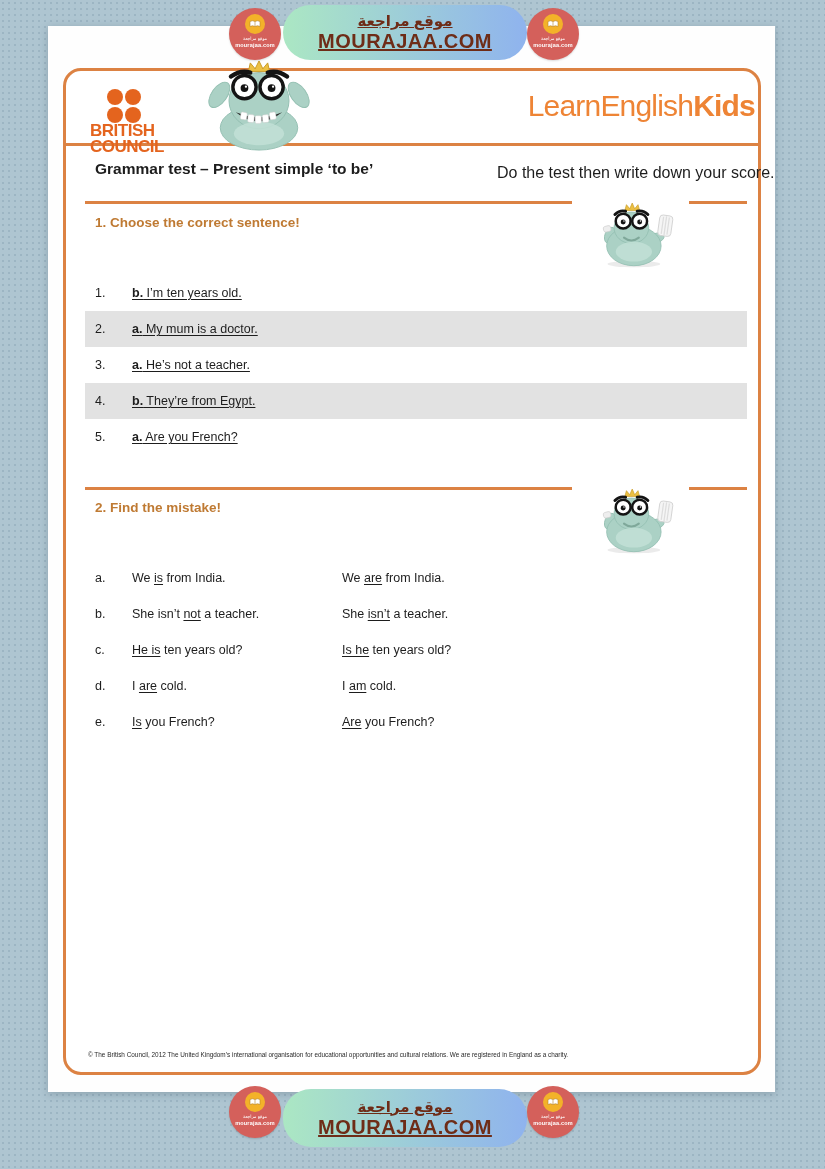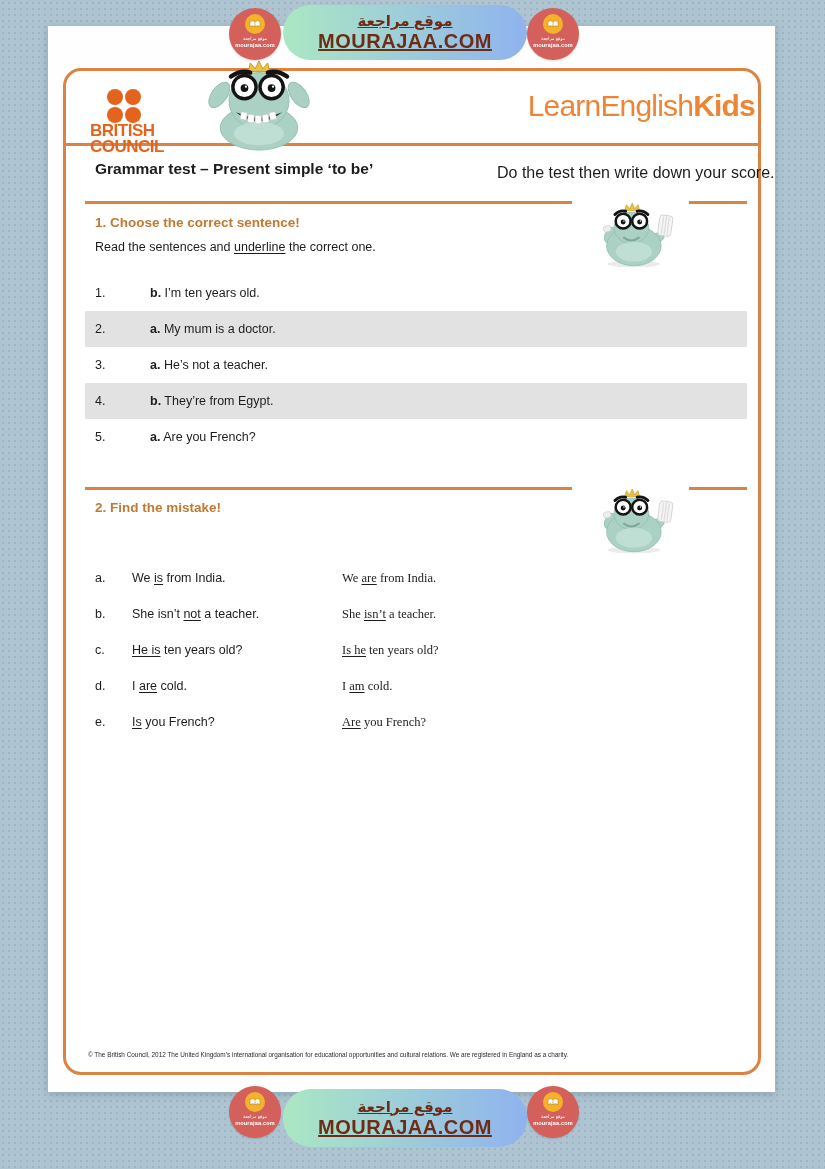--- a/index.html
+++ b/index.html
@@ -49,28 +49,28 @@
   .h-s2 { top:500px; }
   .sec-instr { position:absolute; left:95px; font-size:12.5px; color:#1d1d1d; }
   .i-s1 { top:240px; }
   .i-s2 { top:527px; }
   .instr-u { text-decoration:underline; text-underline-offset:2px; }
 
   .q-list { position:absolute; left:85px; top:275px; width:662px; }
   .q-row { height:36px; display:flex; align-items:center; font-size:12.5px; color:#1d1d1d; }
   .q-row.shaded { background:#e2e2e2; }
   .q-num { width:47px; padding-left:10px; flex:none; }
-  .q-sentence { text-underline-offset:2px;margin-left:18px; }
+  .q-sentence { text-decoration:underline; text-underline-offset:2px; }
   .q-sentence b { font-weight:bold; }
 
   .m-list { position:absolute; left:85px; top:560px; width:662px; }
   .m-row { height:36px; display:flex; align-items:center; font-size:12.5px; color:#1d1d1d; }
   .m-letter { width:47px; padding-left:10px; flex:none; }
   .m-col { width:210px; flex:none; }
-  .m-col.right-col { width:auto;font-family:Liberation Serif, serif; }
+  .m-col.right-col { width:auto; }
   .u { text-decoration:underline; text-underline-offset:2px; }
 
   .footer-url { position:absolute; left:88px; top:1029px; font-size:15px; font-weight:bold; color:#141414; letter-spacing:-0.2px; }
   .footer-copy { position:absolute; left:88px; top:1051px; width:660px; font-size:6.4px; color:#2a2a2a; }
 
   
   .pill {
     position:absolute; left:283px; width:244px; border-radius:28px; z-index:5;
     background:linear-gradient(90deg,#abe7c3,#8fb3ee);
     display:flex; flex-direction:column; align-items:center; justify-content:center;
@@ -207,21 +207,20 @@
   <div class="brand">
     <span class="learn">Learn</span><span class="english">English</span><span class="kids">Kids</span>
   </div>
 
   <div class="ws-title">Grammar test – Present simple ‘to be’</div>
   <div class="ws-note">Do the test then write down your score.</div>
 
   <div class="divider div1a"></div>
   <div class="divider div1b"></div>
   <div class="sec-heading h-s1">1. Choose the correct sentence!</div>
-  <div class="sec-instr i-s1"><span>Read the sentences and </span><span class="instr-u">underline</span><span> the correct one.</span></div>
   <svg class="mascot-s1" viewBox="0 0 110 80">
       <use href="#monster-brush"></use>
     </svg>
   <div class="q-list">
       <div class="q-row">
         <span class="q-num">1.</span>
         <span class="q-sentence"><b>b.</b><span> I’m ten years old.</span></span>
       </div>
       <div class="q-row shaded">
         <span class="q-num">2.</span>

